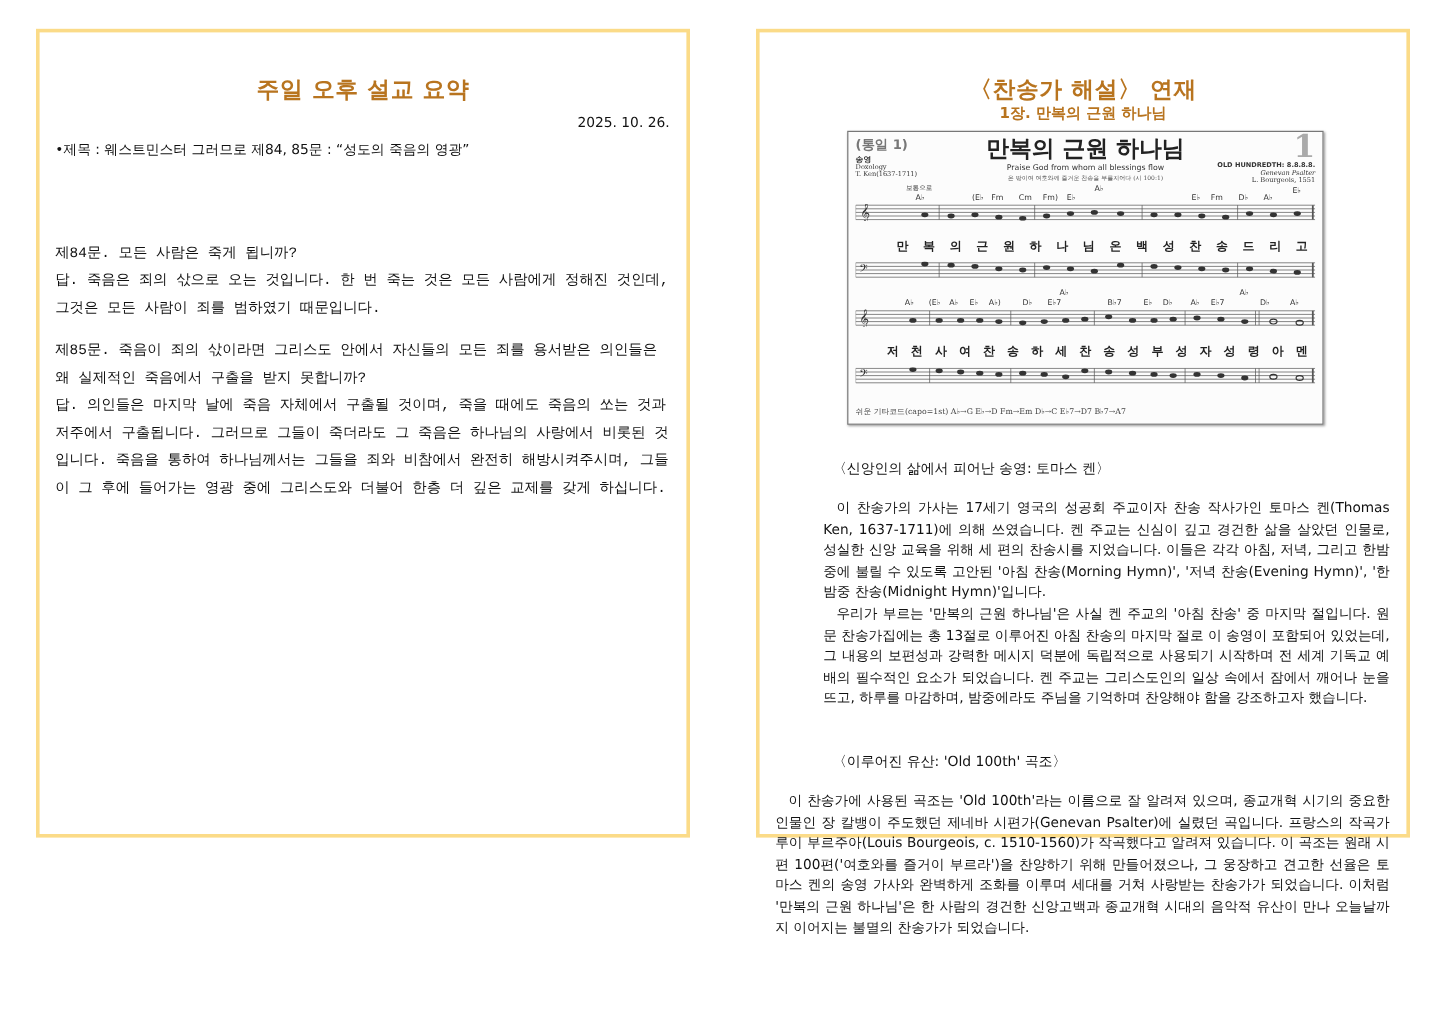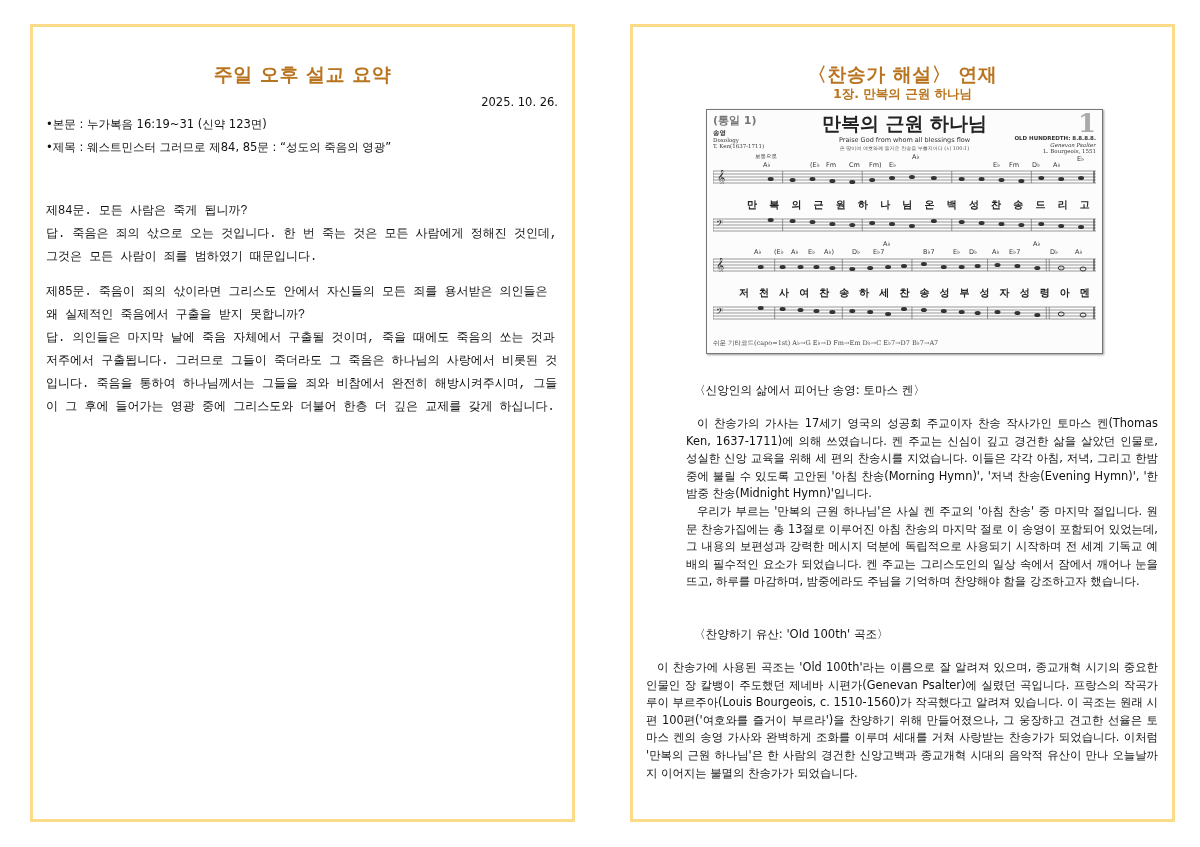--- a/index.html
+++ b/index.html
@@ -3,21 +3,21 @@
   <meta charset="utf-8">
   <style>
     * { box-sizing: border-box; margin: 0; padding: 0; }
     html, body { width: 1200px; height: 847px; background: #ffffff; overflow: hidden; }
     body { position: relative; font-family: "DejaVu Sans", "Liberation Sans", sans-serif; color: #111; }
 
     .panel {
       position: absolute;
       top: 24px;
       width: 545px;
-      height: 798px;
+      height: 674px;
       border: 3px solid #FBDB88;
       background: #fff;
     }
     .panel.left { left: 30px; }
     .panel.right { left: 630px; }
 
     .title-main {
       position: absolute; left: 0; right: 0;
       text-align: center;
       color: #B8741F;
@@ -73,21 +73,20 @@
     .lyrics { position: absolute; left: 40px; right: 12px; font-size: 10px; font-weight: bold; color: #222; font-family: "DejaVu Sans", sans-serif; display: flex; justify-content: space-between; }
     .guitar { position: absolute; left: 6px; bottom: 5px; font-size: 6.5px; color: #444; white-space: nowrap; }
   </style>
 </head>
 <body>
 
 <div class="panel left">
   <div class="title-main">주일 오후 설교 요약</div>
   <div class="date">2025. 10. 26.</div>
   <div class="meta-list">
-    <div class="row">•본문 : 누가복음 16:19~31 (신약 123면)</div>
     <div class="row">•제목 : 웨스트민스터 그러므로 제84, 85문 : “성도의 죽음의 영광”</div>
   </div>
 
   <div class="qa" style="top:173px;">
     <p>제84문. 모든 사람은 죽게 됩니까?</p>
     <p>답. 죽음은 죄의 삯으로 오는 것입니다. 한 번 죽는 것은 모든 사람에게 정해진 것인데, 그것은 모든 사람이 죄를 범하였기 때문입니다.</p>
   </div>
 
   <div class="qa" style="top:254px;">
     <p>제85문. 죽음이 죄의 삯이라면 그리스도 안에서 자신들의 모든 죄를 용서받은 의인들은 왜 실제적인 죽음에서 구출을 받지 못합니까?</p>
@@ -342,17 +341,17 @@
     </div>
     <div class="guitar">쉬운 기타코드(capo=1st) A♭→G   E♭→D   Fm→Em   D♭→C   E♭7→D7   B♭7→A7</div>
   </div>
 
   <div class="section-head" style="top:356px;">〈신앙인의 삶에서 피어난 송영: 토마스 켄〉</div>
   <div class="body-text" style="top:388px;margin-left:40px;">
     <p>이 찬송가의 가사는 17세기 영국의 성공회 주교이자 찬송 작사가인 토마스 켄(Thomas Ken, 1637-1711)에 의해 쓰였습니다. 켄 주교는 신심이 깊고 경건한 삶을 살았던 인물로, 성실한 신앙 교육을 위해 세 편의 찬송시를 지었습니다. 이들은 각각 아침, 저녁, 그리고 한밤중에 불릴 수 있도록 고안된 '아침 찬송(Morning Hymn)', '저녁 찬송(Evening Hymn)', '한밤중 찬송(Midnight Hymn)'입니다.</p>
     <p>우리가 부르는 '만복의 근원 하나님'은 사실 켄 주교의 '아침 찬송' 중 마지막 절입니다. 원문 찬송가집에는 총 13절로 이루어진 아침 찬송의 마지막 절로 이 송영이 포함되어 있었는데, 그 내용의 보편성과 강력한 메시지 덕분에 독립적으로 사용되기 시작하며 전 세계 기독교 예배의 필수적인 요소가 되었습니다. 켄 주교는 그리스도인의 일상 속에서 잠에서 깨어나 눈을 뜨고, 하루를 마감하며, 밤중에라도 주님을 기억하며 찬양해야 함을 강조하고자 했습니다.</p>
   </div>
 
-  <div class="section-head" style="top:600px;">〈찬양하기 유산: 'Old 100th' 곡조〉</div>
+  <div class="section-head" style="top:600px;">〈이루어진 유산: 'Old 100th' 곡조〉</div>
   <div class="body-text" style="top:632px;">
     <p>이 찬송가에 사용된 곡조는 'Old 100th'라는 이름으로 잘 알려져 있으며, 종교개혁 시기의 중요한 인물인 장 칼뱅이 주도했던 제네바 시편가(Genevan Psalter)에 실렸던 곡입니다. 프랑스의 작곡가 루이 부르주아(Louis Bourgeois, c. 1510-1560)가 작곡했다고 알려져 있습니다. 이 곡조는 원래 시편 100편('여호와를 즐거이 부르라')을 찬양하기 위해 만들어졌으나, 그 웅장하고 견고한 선율은 토마스 켄의 송영 가사와 완벽하게 조화를 이루며 세대를 거쳐 사랑받는 찬송가가 되었습니다. 이처럼 '만복의 근원 하나님'은 한 사람의 경건한 신앙고백과 종교개혁 시대의 음악적 유산이 만나 오늘날까지 이어지는 불멸의 찬송가가 되었습니다.</p>
   </div>
 </div>
 
 </body></html>

